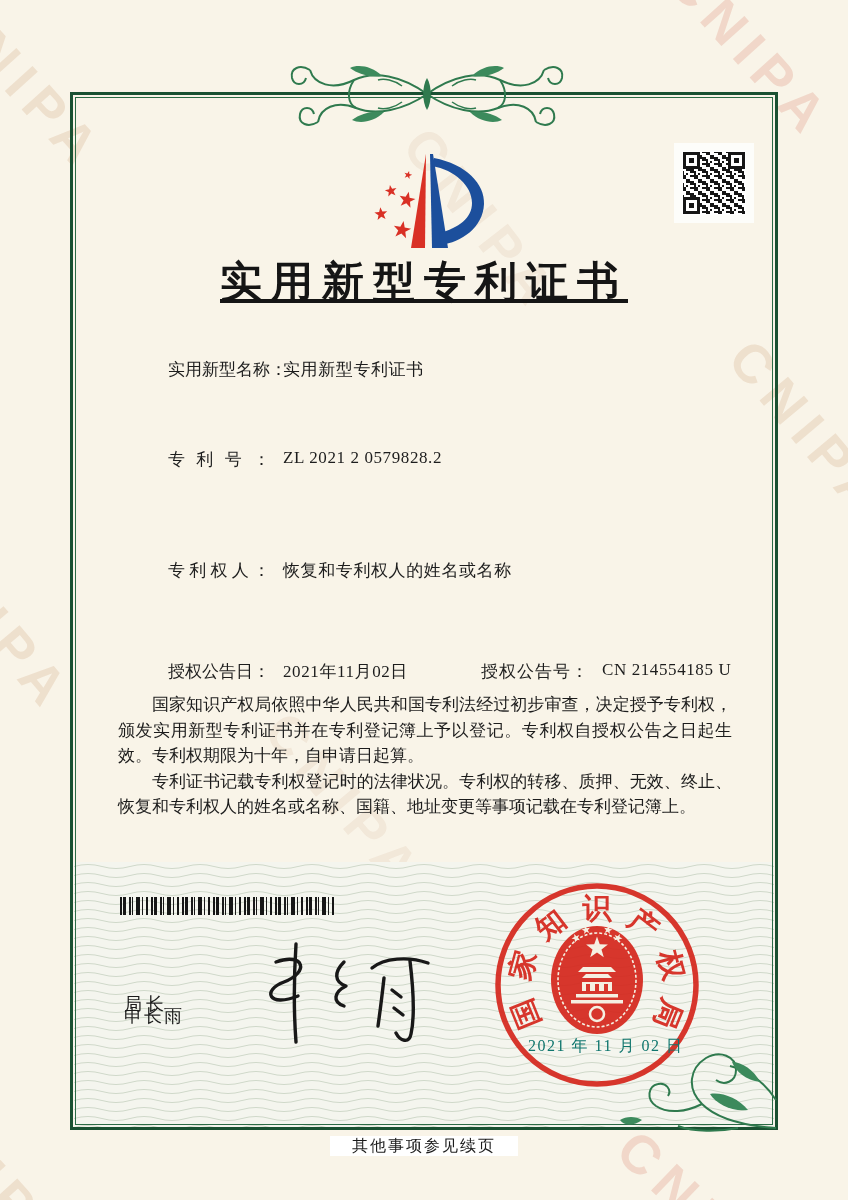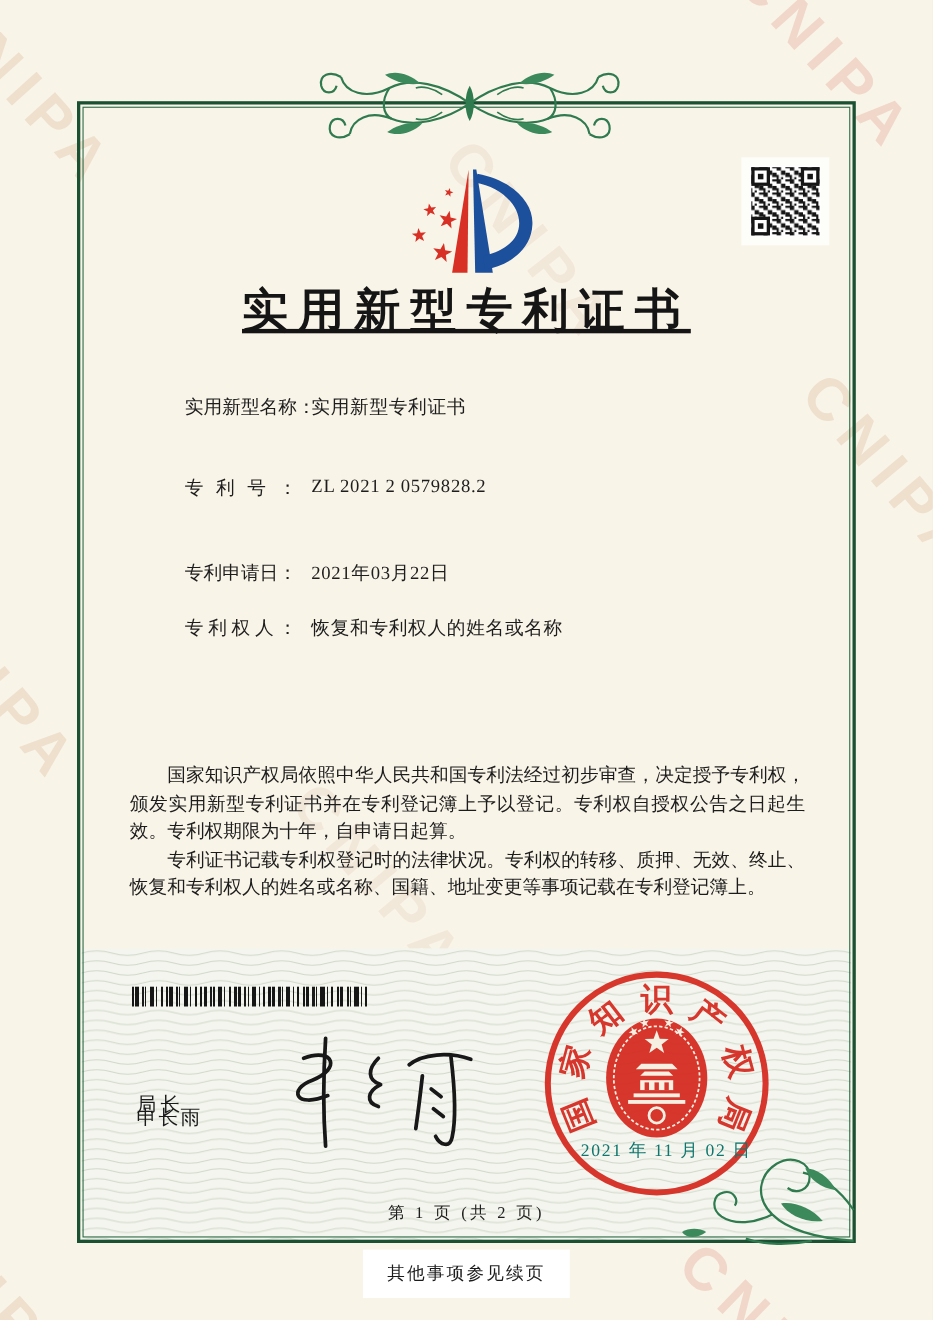--- a/index.html
+++ b/index.html
@@ -44,21 +44,21 @@
   
   .dir-title{position:absolute;left:124px;top:992px;font-size:18px;letter-spacing:4px;color:#1b1b1b;}
   .dir-name{position:absolute;left:124px;top:1004px;font-size:18px;letter-spacing:2px;color:#1b1b1b;}
   .sig{position:absolute;left:238px;top:936px;}
   
   .seal{position:absolute;left:490px;top:878px;width:214px;height:214px;}
   .seal-date{position:absolute;left:528px;top:1036px;font-size:16px;letter-spacing:1.5px;color:#0f766e;white-space:nowrap;}
   
   .page-info{position:absolute;left:70px;top:1093px;width:708px;text-align:center;
              font-size:15px;letter-spacing:3px;color:#1e1e1e;}
-  .cont-box{position:absolute;left:330px;top:1136px;width:188px;height:44px;background:#ffffff;
+  .cont-box{position:absolute;left:330px;top:1136px;width:188px;height:20px;background:#ffffff;
             display:flex;align-items:center;justify-content:center;font-size:16px;
             letter-spacing:2px;color:#1b1b1b;}
   .orn{position:absolute;pointer-events:none;}
 </style>
 </head>
 <body>
 
 <div class="page">
 
   <span class="wm" style="left:-26px;top:-18px;transform:rotate(48deg);">CNIPA</span>
@@ -155,28 +155,31 @@
           <rect x="7" y="52" width="5" height="5" fill="#161616"></rect>
       </g>
     </svg>
   </div>
 
   <div class="title">实用新型专利证书</div>
 
   <div class="frow" style="top:358px;">
     <span class="flabel">实用新型名称：</span><span class="fvalue">实用新型专利证书</span>
   </div>
-  <div class="frow" style="top:432px;">
+  <div class="frow" style="top:448px;">
     <span class="flabel">专利号：</span><span class="fvalue">ZL 2021 2 0579828.2</span>
-  </div>
-  <div class="frow" style="top:509px;">
-    <span class="flabel">专利申请日：</span><span class="fvalue">2021年03月22日</span>
   </div>
   <div class="frow" style="top:559px;">
     <span class="flabel">专利权人：</span><span class="fvalue">恢复和专利权人的姓名或名称</span>
+  </div>
+  <div class="frow" style="top:660px;">
+    <span class="flabel">授权公告日：</span><span class="fvalue">2021年11月02日</span>
+    <span class="grant">
+      <span class="flabel">授权公告号：</span><span class="fvalue">CN 214554185 U</span>
+    </span>
   </div>
 
   <div class="bodytext">
     <p>国家知识产权局依照中华人民共和国专利法经过初步审查，决定授予专利权，颁发实用新型专利证书并在专利登记簿上予以登记。专利权自授权公告之日起生效。专利权期限为十年，自申请日起算。</p>
     <p>专利证书记载专利权登记时的法律状况。专利权的转移、质押、无效、终止、恢复和专利权人的姓名或名称、国籍、地址变更等事项记载在专利登记簿上。</p>
   </div>
 
   <div class="barcode"></div>
 
   <div class="dir-title">局长</div>
@@ -221,16 +224,15 @@
         <rect x="105" y="106" width="4" height="7" fill="#d5281e"></rect>
         <rect x="114" y="106" width="4" height="7" fill="#d5281e"></rect>
         <rect x="86" y="116" width="42" height="3.5" fill="#f6f0e2"></rect>
         <rect x="81" y="122" width="52" height="3.5" fill="#f6f0e2"></rect>
         <circle cx="107" cy="136" r="7" fill="none" stroke="#f6f0e2" stroke-width="2.5"></circle>
       </g>
     </g>
   </svg>
   <div class="seal-date">2021 年 11 月 02 日</div>
 
-  <div class="page-info">第 1 页 (共 2 页)</div>
   <div class="cont-box">其他事项参见续页</div>
 
 </div>
 
 </body></html>

